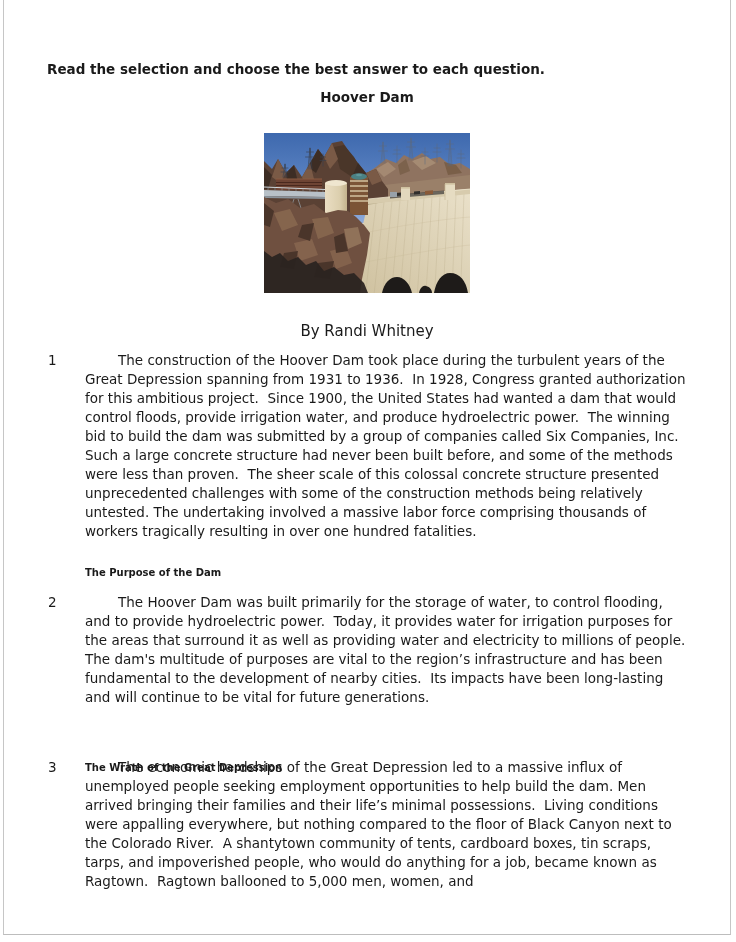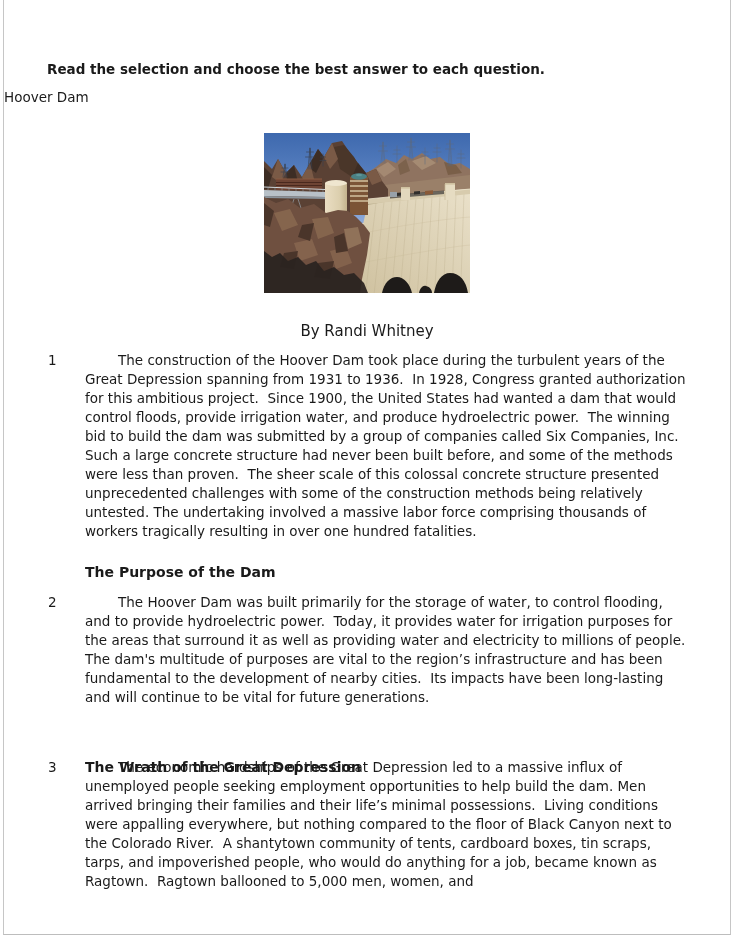--- a/index.html
+++ b/index.html
@@ -16,41 +16,41 @@
     border-bottom:1px solid #bdbdbd;
     box-sizing:border-box;
     padding-left:21px;
   }
   .instruction{
     position:absolute;left:43px;top:60px;
     font-weight:bold;font-size:13.5px;line-height:19px;
   }
   .title{
     position:absolute;left:0;top:88px;width:100%;
-    font-weight:normal;font-size:13.5px;line-height:19px;
+    text-align:center;font-weight:bold;font-size:13.5px;line-height:19px;
   }
   .photo{
     position:absolute;left:260px;top:133px;width:206px;height:160px;
   }
   .photo svg{display:block;width:206px;height:160px;}
   .byline{
     position:absolute;left:0;top:322px;width:100%;
     text-align:center;font-size:15px;line-height:19px;
   }
   .para{
     position:absolute;left:44px;display:flex;align-items:flex-start;
     font-size:13.5px;line-height:19px;
   }
   .para .num{width:37px;flex:0 0 37px;}
   .para .txt{
     width:607px;white-space:pre-wrap;text-indent:33px;
   }
   .section-heading{
     position:absolute;left:81px;
-    font-weight:bold;font-size:14px;line-height:19px;
+    font-weight:bold;font-size:10px;line-height:19px;
   }
   .p1{top:351px;} .h-purpose{top:563px;} .p2{top:593px;}
   .h-wrath{top:758px;} .p3{top:758px;}
 </style>
 </head>
 <body>
 
 <div class="page">
 
   <div class="instruction">Read the selection and choose the best answer to each question.</div>

